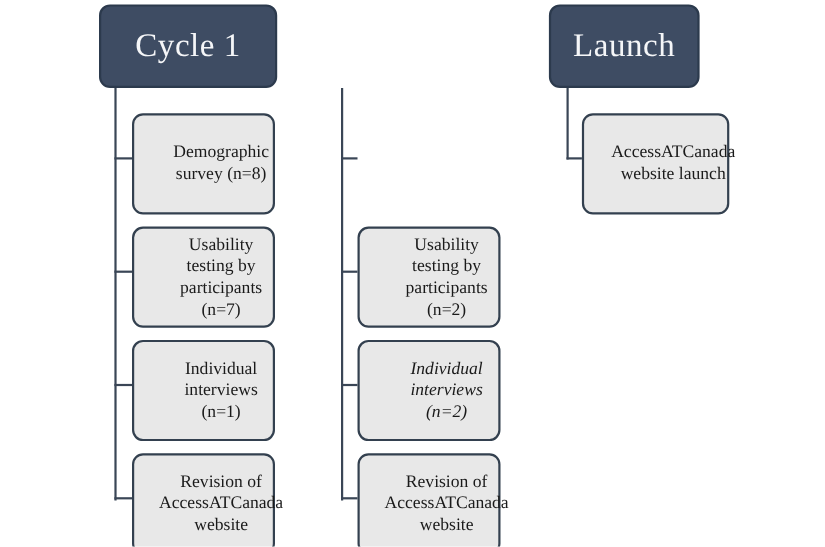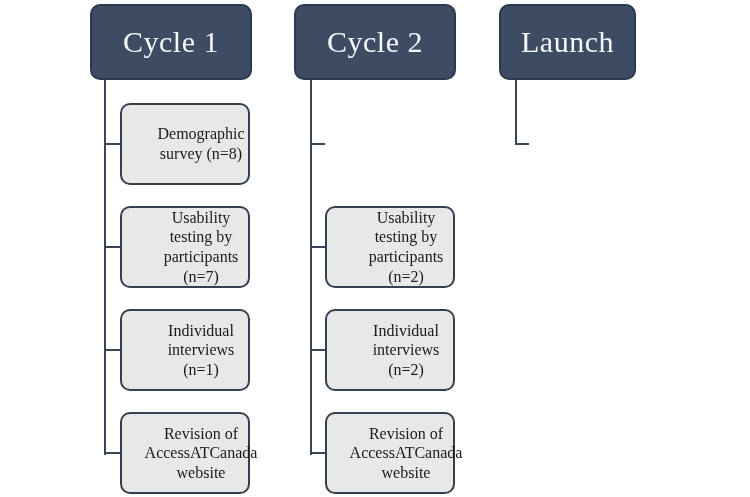--- a/index.html
+++ b/index.html
@@ -28,21 +28,21 @@
     justify-content: center;
   }
   .header-box .title {
     color: #f5f6f8;
     font-size: 30px;
     letter-spacing: 0.5px;
     white-space: nowrap;
   }
   .child-box {
     position: absolute;
-    height: 82px;
+    height: 92px;
     background: #e8e8e8;
     border: 2px solid #33404f;
     border-radius: 10px;
     box-sizing: border-box;
     display: flex;
     align-items: center;
     justify-content: center;
     text-align: center;
     padding-left: 32px;
   }
@@ -83,39 +83,39 @@
   <div class="child-box" style="left:120px; top:206px; width:130px;">
     <span class="label">Usability testing by participants (n=7)</span>
   </div>
   <div class="child-box" style="left:120px; top:309px; width:130px;">
     <span class="label">Individual interviews (n=1)</span>
   </div>
   <div class="child-box" style="left:120px; top:412px; width:130px;">
     <span class="label">Revision of AccessATCanada website</span>
   </div>
 
-  <div class="header-box" style="left:294px; width:162px;">
-    <span class="title">Cycle 2</span>
-  </div>
   <div class="trunk" style="left:310px; top:80px; height:375px;"></div>
   <div class="stub" style="left:310px; top:143px; width:15px;"></div>
   <div class="stub" style="left:310px; top:246px; width:15px;"></div>
   <div class="stub" style="left:310px; top:349px; width:15px;"></div>
   <div class="stub" style="left:310px; top:452px; width:15px;"></div>
 
   <div class="child-box" style="left:325px; top:206px; width:130px;">
     <span class="label">Usability testing by participants (n=2)</span>
   </div>
-  <div class="child-box" style="left:325px; top:309px; width:130px;">
+  <div class="child-box" style="left:325px; top:309px; width:130px;font-style:italic;">
     <span class="label">Individual interviews (n=2)</span>
   </div>
   <div class="child-box" style="left:325px; top:412px; width:130px;">
     <span class="label">Revision of AccessATCanada website</span>
   </div>
 
   <div class="header-box" style="left:499px; width:137px;">
     <span class="title">Launch</span>
   </div>
   <div class="trunk" style="left:515px; top:80px; height:65px;"></div>
   <div class="stub" style="left:515px; top:143px; width:14px;"></div>
 
+  <div class="child-box" style="left:529px; top:103px; width:134px;">
+    <span class="label">AccessATCanada website launch</span>
+  </div>
 
 </div>
 
 </body></html>

